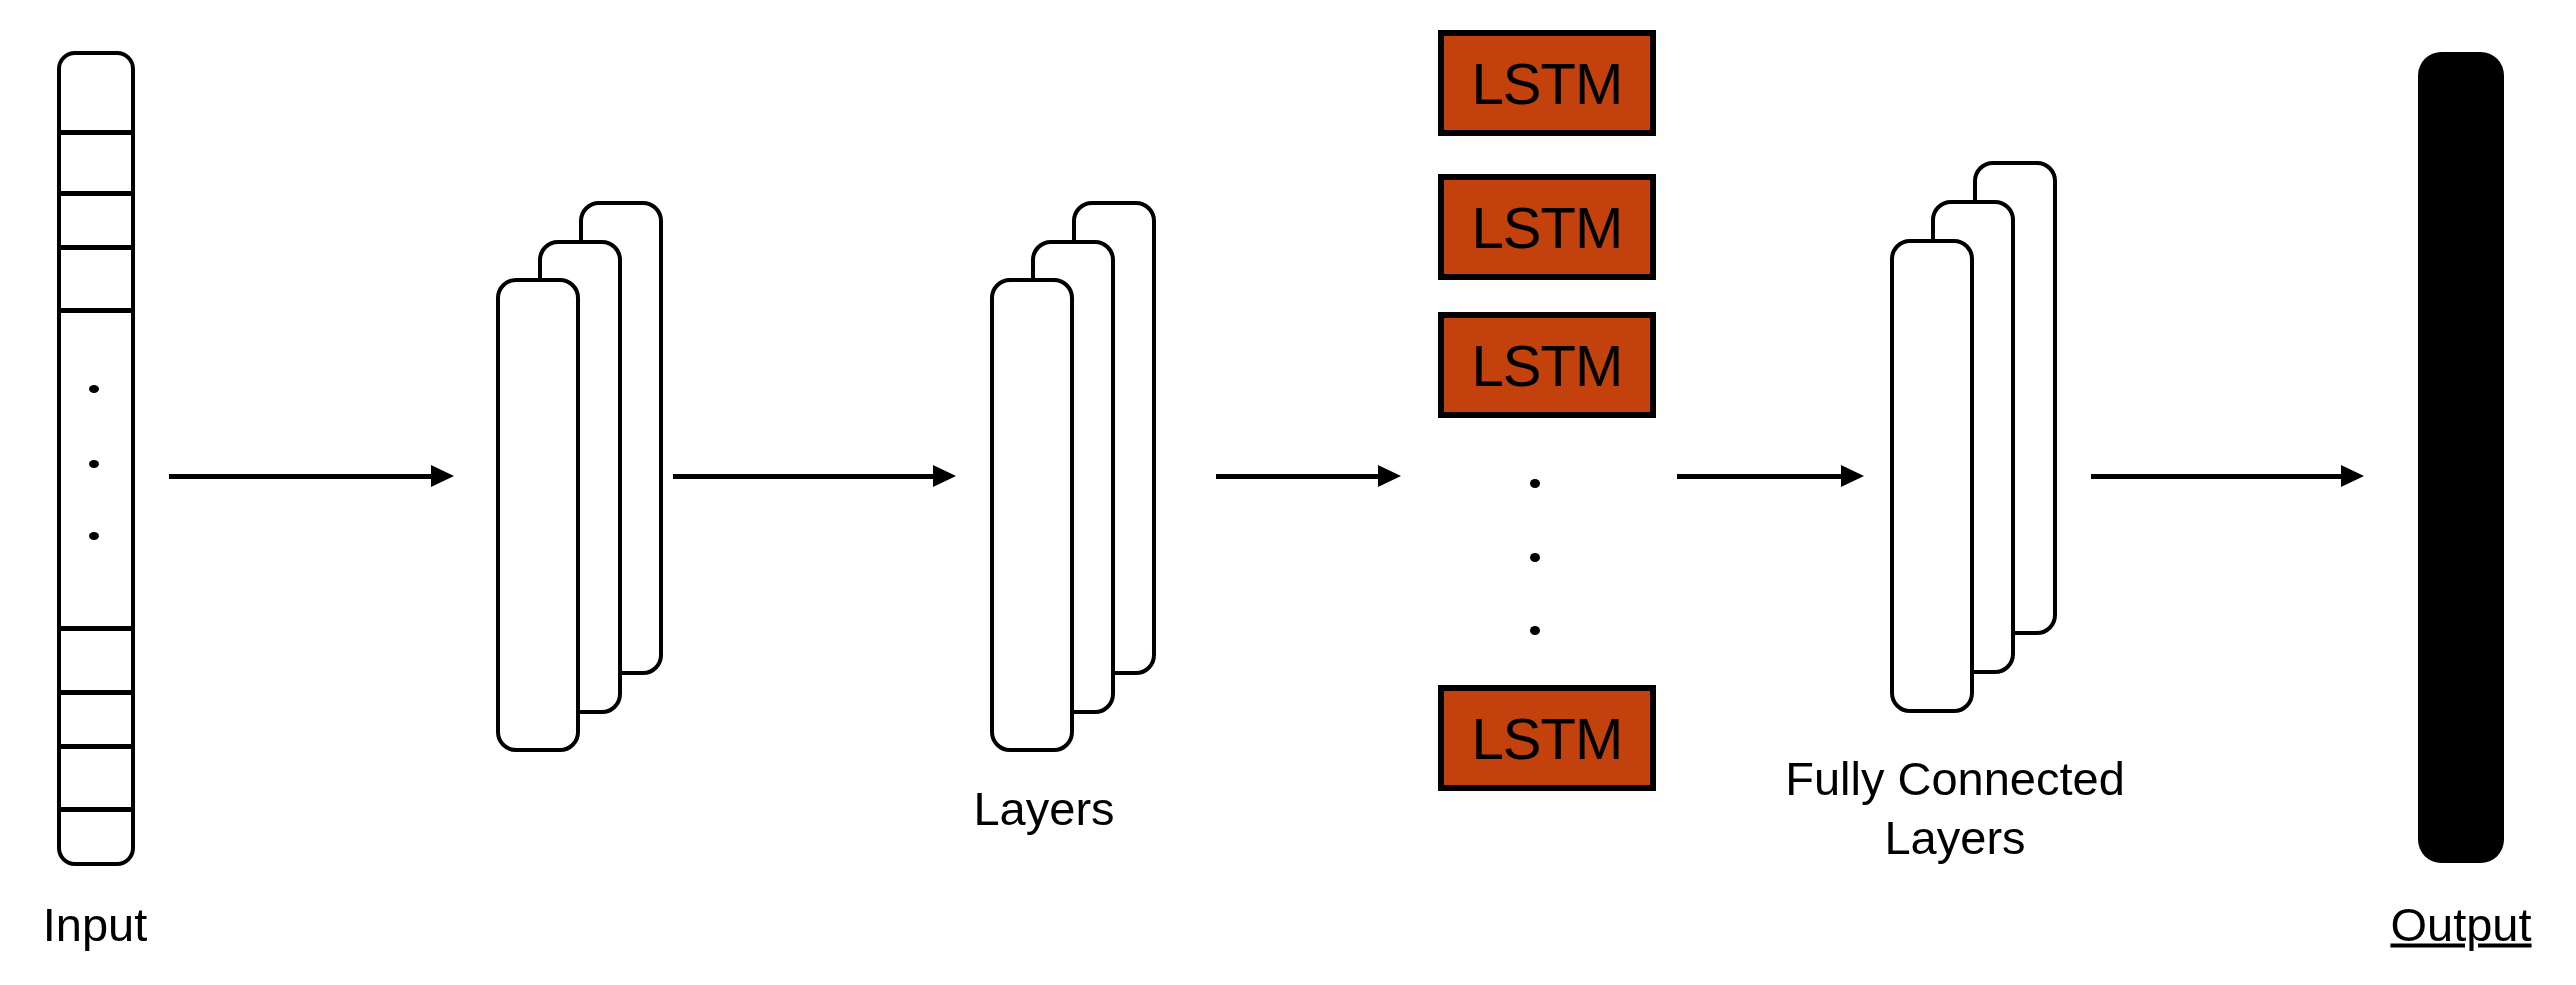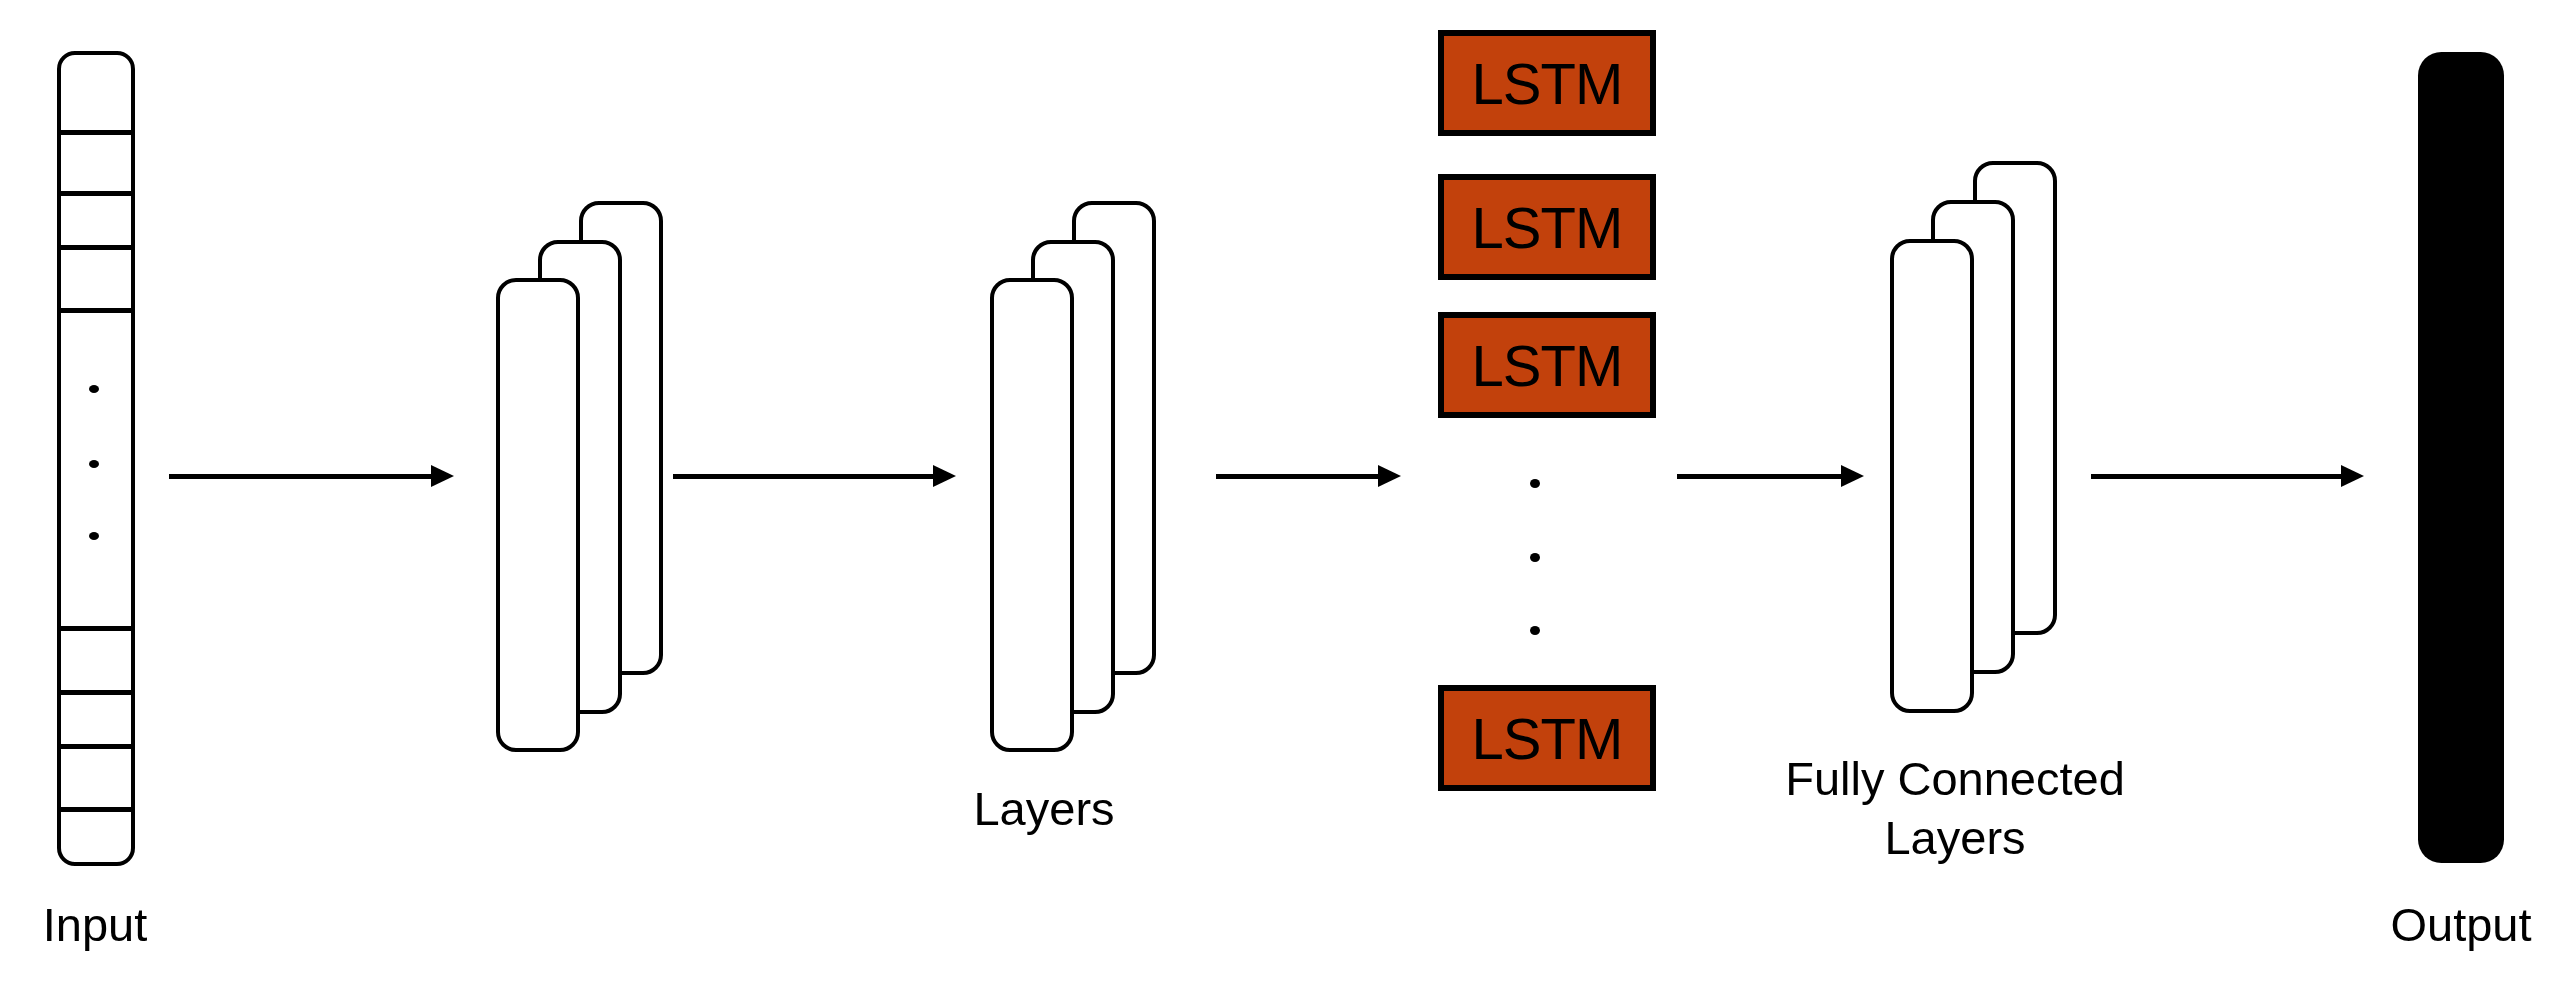--- a/index.html
+++ b/index.html
@@ -178,16 +178,16 @@
     <div>Fully Connected</div>
     <div>Layers</div>
   </div>
 
   <div class="arrow" style="left: 2091px; width: 273px;">
     <div class="shaft"></div>
     <div class="head"></div>
   </div>
 
   <div class="output-bar"></div>
-  <div class="node-label vcenter" style="left: 2461px; top: 924px;">Output</div>
+  <div class="node-label vcenter" style="left: 2461px; top: 924px; text-decoration: underline;">Output</div>
 
 </div>
 
 
 </body></html>

